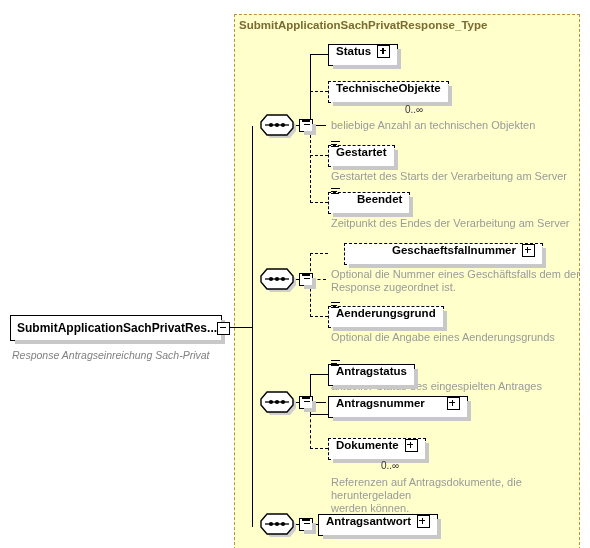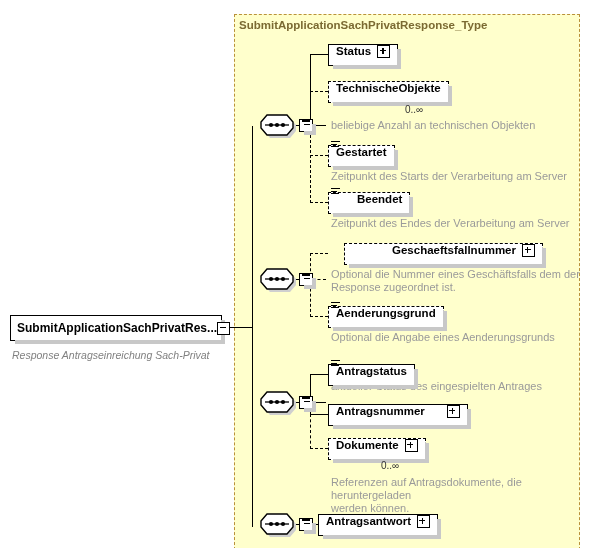--- a/index.html
+++ b/index.html
@@ -184,21 +184,21 @@
 
   <div class="ln hd" style="left:310px;top:147px;width:18px;"></div>
   <div class="node dashed shadow" style="left:328px;top:137px;">
     <span class="sglyph">
         <i></i>
         <i></i>
         <i></i>
       </span>
     <span class="lbl">Gestartet</span>
   </div>
-  <div class="anno" style="left:331px;top:162px;width:260px;">Zeitpunkt des Starts der Verarbeitung am Server</div>
+  <div class="anno" style="left:331px;top:162px;width:260px;">Gestartet des Starts der Verarbeitung am Server</div>
 
   <div class="ln hd" style="left:310px;top:194px;width:18px;"></div>
   <div class="node dashed shadow" style="left:328px;top:184px;padding-left:28px;">
     <span class="sglyph">
         <i></i>
         <i></i>
         <i></i>
       </span>
     <span class="lbl">Beendet</span>
   </div>
@@ -265,21 +265,21 @@
     <span class="sglyph">
         <i></i>
         <i></i>
         <i></i>
       </span>
     <span class="lbl">Antragstatus</span>
   </div>
   <div class="anno" style="left:331px;top:372px;width:260px;">aktueller Status des eingespielten Antrages</div>
 
   <div class="ln h" style="left:310px;top:406px;width:18px;"></div>
-  <div class="node solid shadow" style="left:328px;top:396px;gap:16px;">
+  <div class="node solid shadow" style="left:328px;top:388px;gap:16px;">
     <span class="lbl">Antragsnummer</span>
     <span class="pm plus"></span>
   </div>
 
   <div class="ln hd" style="left:310px;top:440px;width:18px;"></div>
   <div class="node dashed shadow" style="left:328px;top:430px;">
     <span class="lbl">Dokumente</span>
     <span class="pm plus"></span>
   </div>
   <div class="card" style="left:381px;top:452px;">0..∞</div>

